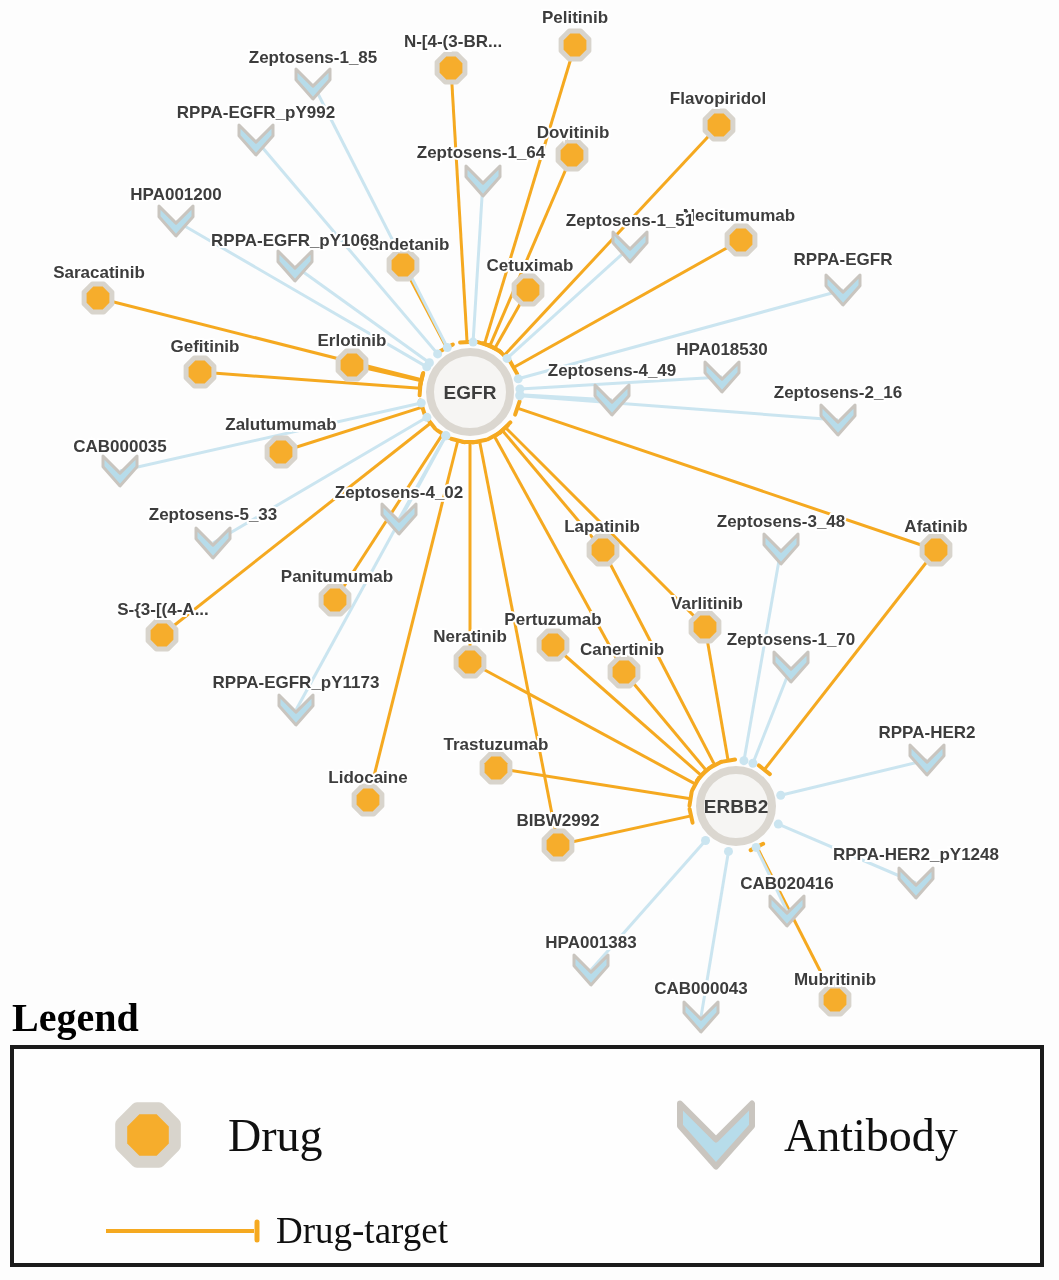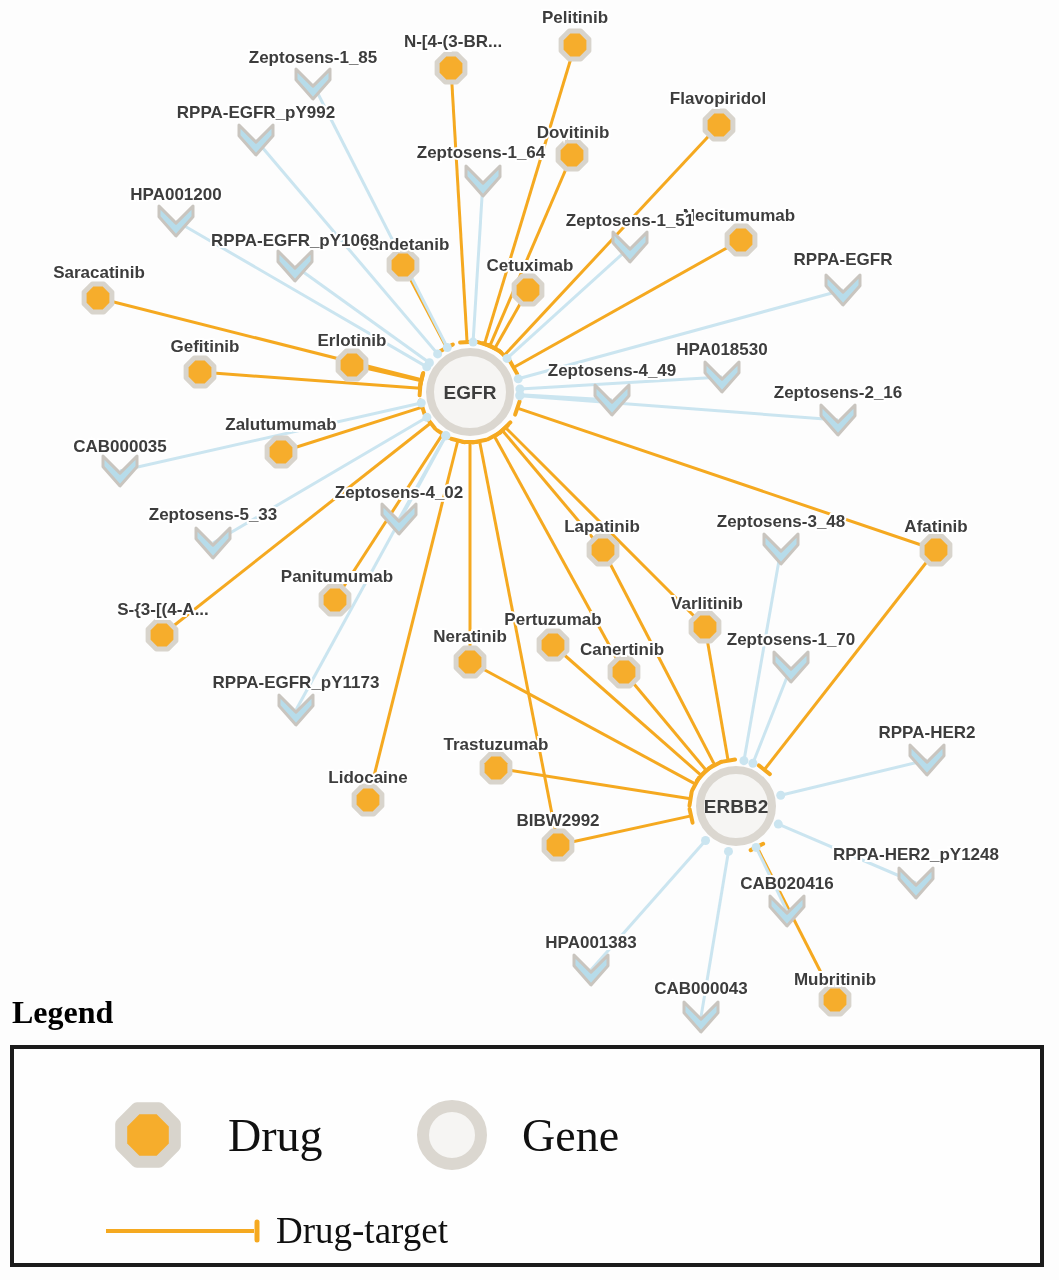--- a/index.html
+++ b/index.html
@@ -11,21 +11,21 @@
     background: #FDFDFD;
     font-family: "Liberation Sans", sans-serif;
     overflow: hidden;
   }
   #net { position: absolute; left: 0; top: 0; }
   #net text { font-family: "Liberation Sans", sans-serif; }
 
   #legend-title {
     position: absolute; left: 12px; top: 994px;
     font-family: "Liberation Serif", serif;
-    font-size: 32px; font-weight: bold; color: #000;
+    font-size: 40px; font-weight: bold; color: #000;
   }
   #legend-box {
     position: absolute; left: 10px; top: 1045px;
     width: 1034px; height: 222px;
     background: #FEFEFE;
     border: 4px solid #1b1b1b;
   }
   .lg-item { position: absolute; display: flex; align-items: center; }
   #lg-drug     { left: 88px;  top: 40px; gap: 34px; }
   #lg-gene     { left: 392px; top: 40px; gap: 24px; }
@@ -248,25 +248,25 @@
 
   <div id="legend-title">Legend</div>
 
   <div id="legend-box">
     <div class="lg-item" id="lg-drug">
       <svg width="92" height="92" viewBox="-46 -46 92 92">
           <polygon points="26.8,11.1 11.1,26.8 -11.1,26.8 -26.8,11.1 -26.8,-11.1 -11.1,-26.8 11.1,-26.8 26.8,-11.1" fill="#F6AD2C" stroke="#D8D4CC" stroke-width="12" stroke-linejoin="round"></polygon>
         </svg>
       <span class="lg-label">Drug</span>
     </div>
-    <div class="lg-item" id="lg-gene">
+    <div class="lg-item" id="lg-antibody">
       <svg width="92" height="92" viewBox="-46 -46 92 92">
-          <circle cx="0" cy="0" r="29" fill="#F6F5F3" stroke="#DBD7D0" stroke-width="12"></circle>
+          <path d="M-36.0,-31.5L0.0,4.5L36.0,-31.5L36.0,-9.0L0.0,31.5L-36.0,-9.0Z" fill="#B7DCEA" stroke="#C9C5BF" stroke-width="6" stroke-linejoin="round"></path>
         </svg>
-      <span class="lg-label">Gene</span>
+      <span class="lg-label">Antibody</span>
     </div>
     <div class="lg-item" id="lg-drug-target">
       <svg width="170" height="26" viewBox="0 0 170 26">
           <line x1="4" y1="13" x2="152" y2="13" stroke="#F5A920" stroke-width="4"></line>
           <line x1="155" y1="4" x2="155" y2="22" stroke="#F5A920" stroke-width="5" stroke-linecap="round"></line>
         </svg>
       <span class="lg-elabel">Drug-target</span>
     </div>
   </div>
 </div>

